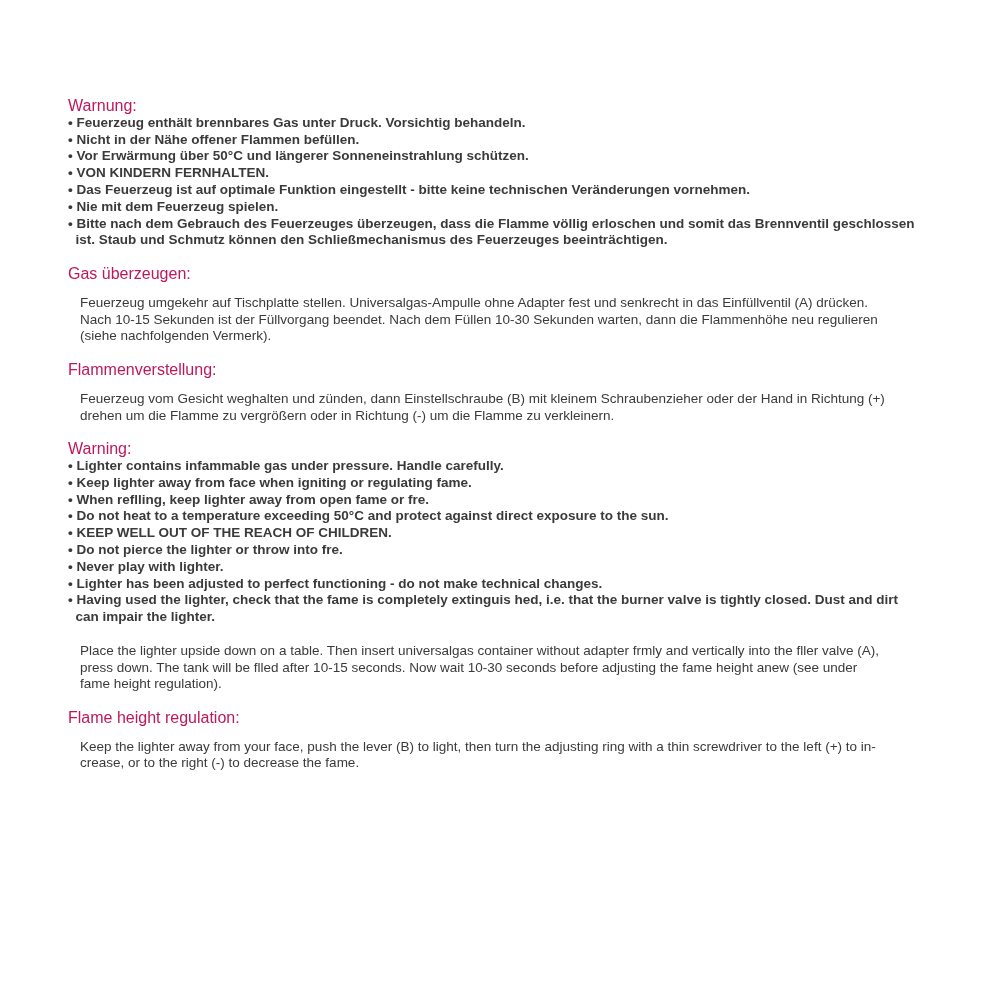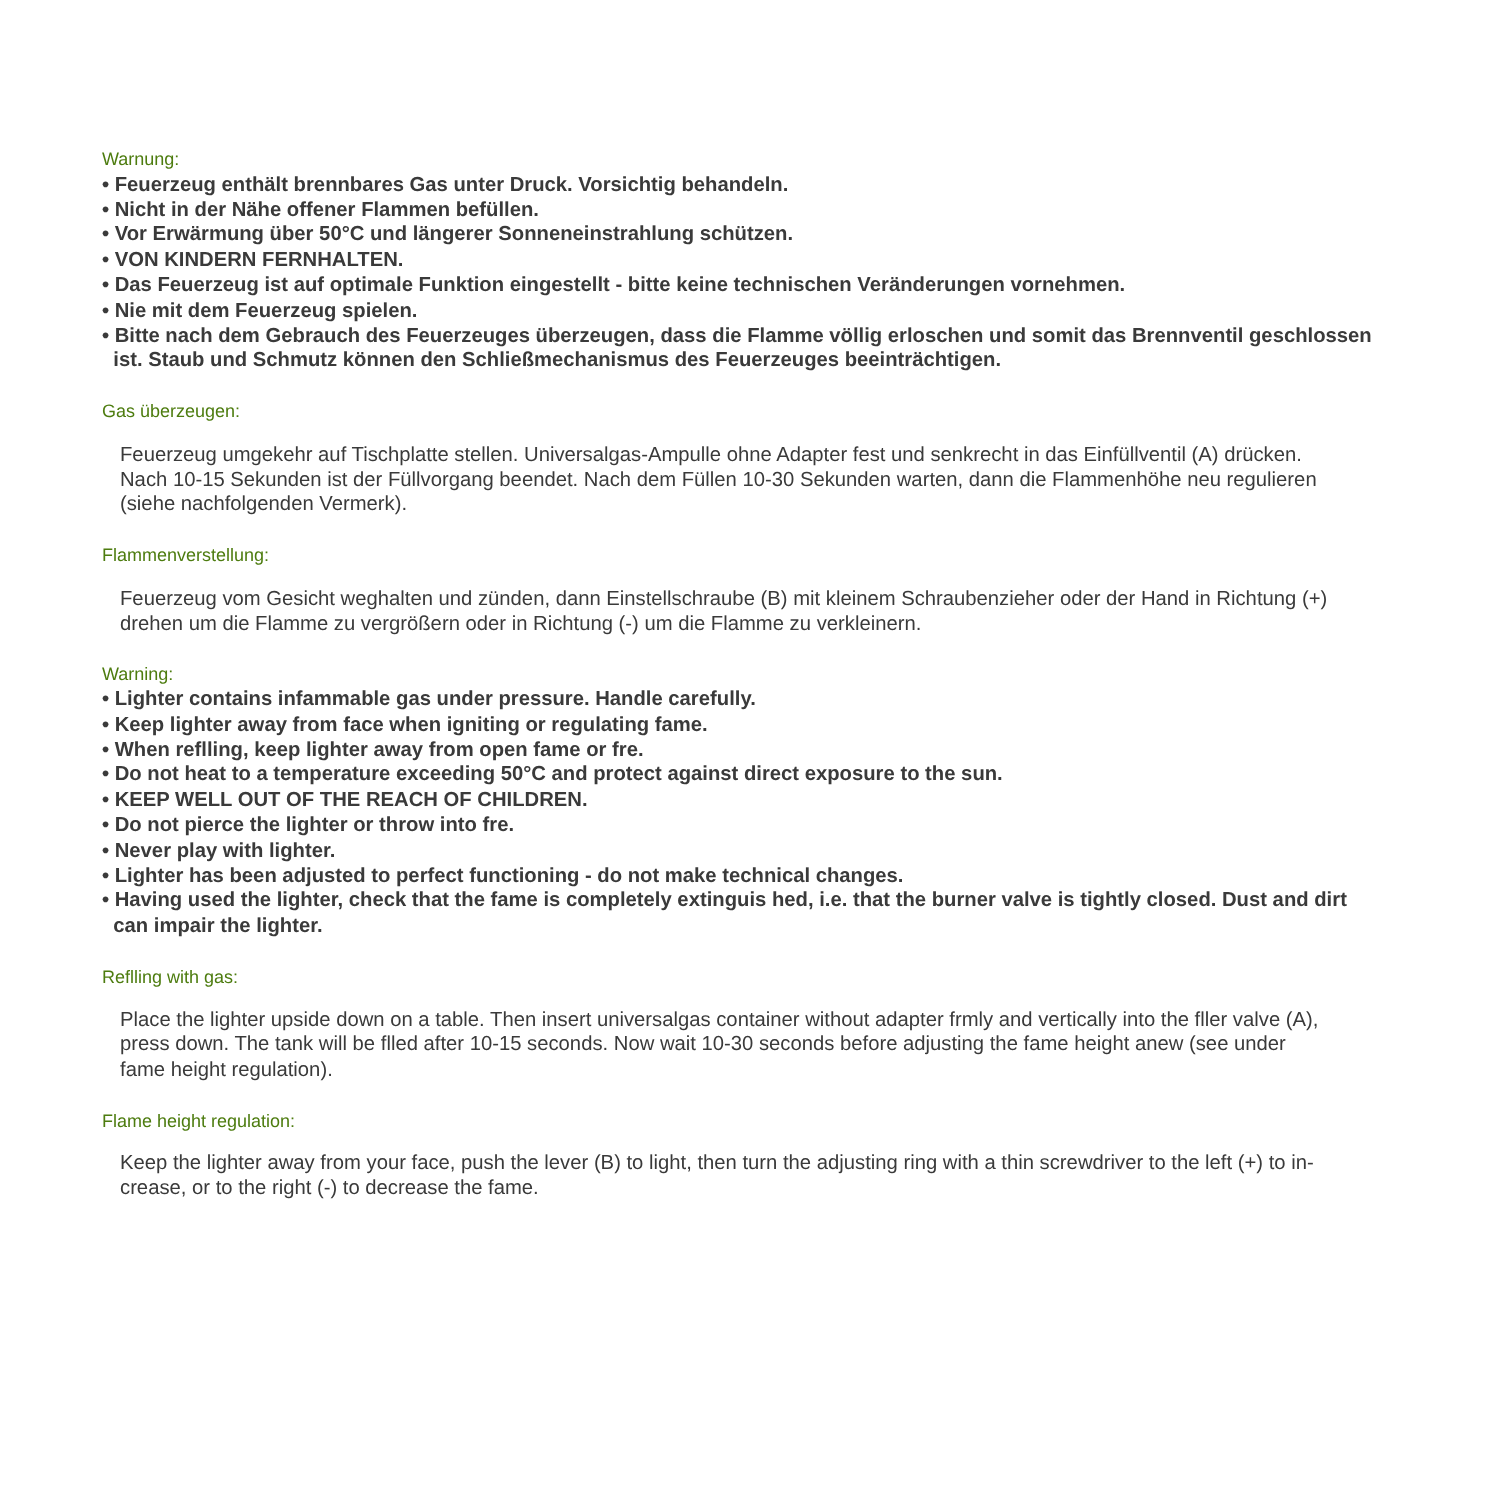--- a/index.html
+++ b/index.html
@@ -21,23 +21,23 @@
     width: 880px;
     color: #3a3a3a;
     font-size: 13.5px;
     line-height: 16.8px;
   }
   .section {
     margin: 0 0 16.8px 0;
   }
   .section:last-child { margin-bottom: 0; }
   .heading {
-    color: #4d7c0f;
+    color: #be185d;
     font-weight: normal;
-    font-size: 12px;
+    font-size: 16px;
     line-height: 16.8px;
     margin: 0;
     white-space: pre-wrap;
   }
   .para {
     margin: 12px;
     white-space: pre-wrap;
   }
   .bullet {
     margin: 0;
@@ -83,21 +83,20 @@
     <p class="bullet">• Do not heat to a temperature exceeding 50°C and protect against direct exposure to the sun.</p>
     <p class="bullet">• KEEP WELL OUT OF THE REACH OF CHILDREN.</p>
     <p class="bullet">• Do not pierce the lighter or throw into fre.</p>
     <p class="bullet">• Never play with lighter.</p>
     <p class="bullet">• Lighter has been adjusted to perfect functioning - do not make technical changes.</p>
     <p class="bullet">• Having used the lighter, check that the fame is completely extinguis hed, i.e. that the burner valve is tightly closed. Dust and dirt
   can impair the lighter.</p>
   </div>
 
   <div class="section">
-    <p class="heading">Reflling with gas:</p>
     <p class="para">Place the lighter upside down on a table. Then insert universalgas container without adapter frmly and vertically into the fller valve (A),
 press down. The tank will be flled after 10-15 seconds. Now wait 10-30 seconds before adjusting the fame height anew (see under
 fame height regulation).</p>
   </div>
 
   <div class="section">
     <p class="heading">Flame height regulation:</p>
     <p class="para">Keep the lighter away from your face, push the lever (B) to light, then turn the adjusting ring with a thin screwdriver to the left (+) to in-
 crease, or to the right (-) to decrease the fame.</p>
   </div>

